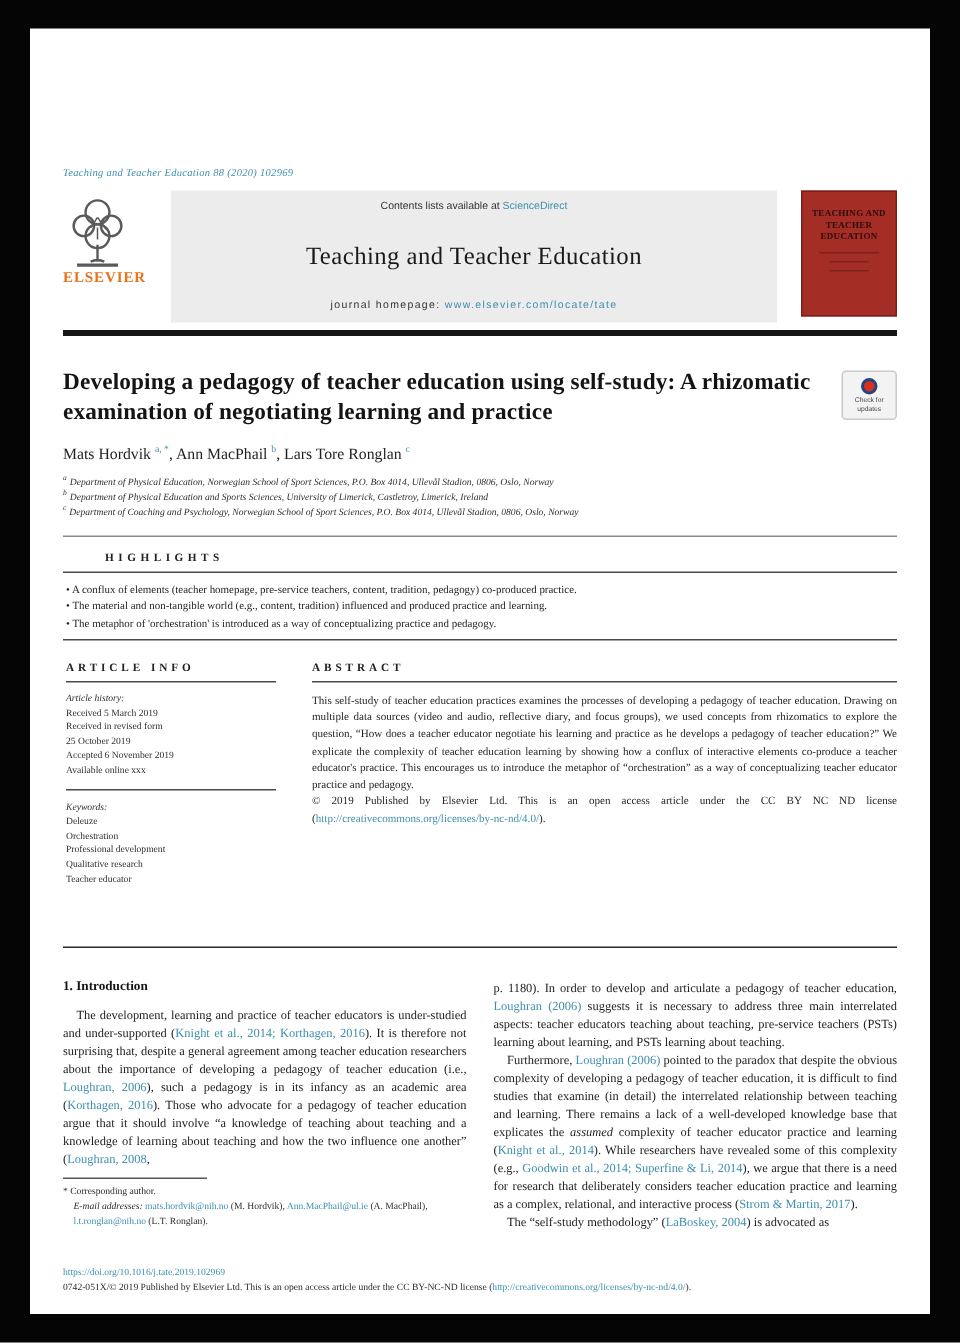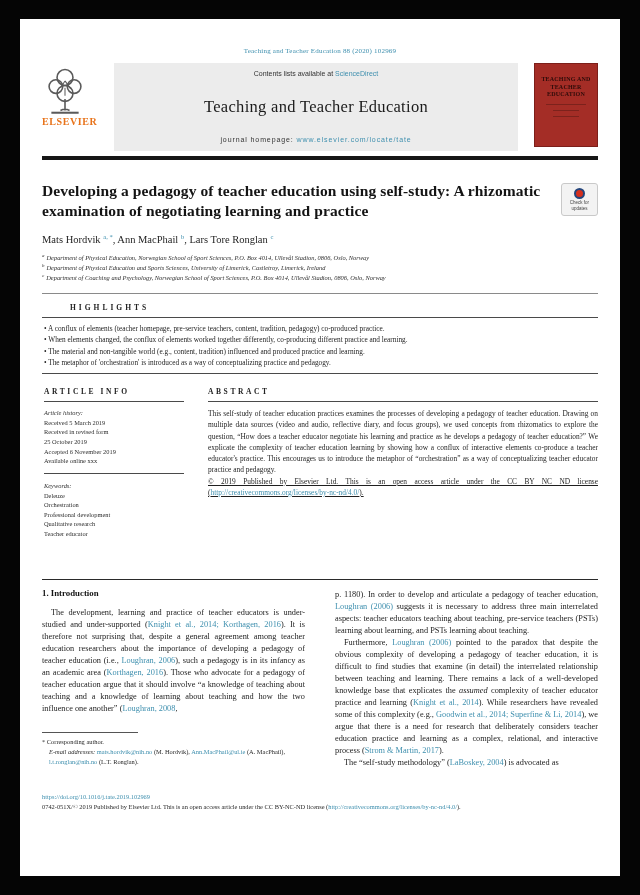--- a/index.html
+++ b/index.html
@@ -18,25 +18,25 @@
   .page{
     width:600px;height:857px;
     margin:19px auto;
     background:#ffffff;
     padding:0 22px;
     position:relative;
     overflow:hidden;
   }
   
   .citation{
-    padding-top:28px;
-    text-align:center;
+    padding-top:92px;
     font-size:7px;
     color:var(--accent);
     letter-spacing:.2px;
+    font-style:italic;
   }
   
   .header{
     display:flex;
     margin-top:8px;
     height:88px;
   }
   .logo-col{
     width:72px;
     display:flex;flex-direction:column;
@@ -138,25 +138,24 @@
   .sec-rule{border-top:1px solid #4a4a4a;margin:5px 0 6px;}
   .info-label{font-style:italic;font-size:6.4px;color:#2e2e2e;line-height:1.5;}
   .info-line{font-size:6.4px;color:#2e2e2e;line-height:1.5;}
   .info-sep{border-top:1px solid #4a4a4a;margin:7px 0;width:100%;}
   .abstract-text{
     font-size:7.4px;line-height:1.52;text-align:justify;color:#1f1f1f;
   }
   .abstract-copyright{
     font-size:7.4px;line-height:1.5;color:#1f1f1f;
     text-align:justify;
-    text-decoration:underline;
   }
   .section-bottom-rule{border-top:1.5px solid #2a2a2a;margin-top:40px;}
   
-  .body-cols{display:flex;gap:30px;margin-top:0;}
+  .body-cols{display:flex;gap:18px;margin-top:12px;}
   .col{width:269px;display:flex;flex-direction:column;}
   h2.intro-heading{font-size:8.8px;font-weight:bold;color:#141414;margin:8px 0 9px;}
   .para{
     font-size:8.3px;line-height:1.45;text-align:justify;color:#1c1c1c;
   }
   .para.indent{text-indent:9px;}
   .para + .para{margin-top:0;}
   .it{font-style:italic;}
   sup{line-height:0;}
   
@@ -229,21 +228,20 @@
     <div><sup>b</sup><span>Department of Physical Education and Sports Sciences, University of Limerick, Castletroy, Limerick, Ireland</span></div>
     <div><sup>c</sup><span>Department of Coaching and Psychology, Norwegian School of Sport Sciences, P.O. Box 4014, Ullevål Stadion, 0806, Oslo, Norway</span></div>
   </div>
 
   <div class="rule-thin"></div>
 
   <div class="hl-heading">HIGHLIGHTS</div>
   <div class="hl-rule"></div>
   <ul class="highlights">
     <li>A conflux of elements (teacher homepage, pre-service teachers, content, tradition, pedagogy) co-produced practice.</li>
-    <li>When elements changed, the conflux of elements worked together differently, co-producing different practice and learning.</li>
     <li>The material and non-tangible world (e.g., content, tradition) influenced and produced practice and learning.</li>
     <li>The metaphor of 'orchestration' is introduced as a way of conceptualizing practice and pedagogy.</li>
   </ul>
   <div class="hl-rule"></div>
 
   <div class="info-abstract">
     <div class="info-col">
       <div class="sec-heading">ARTICLE INFO</div>
       <div class="sec-rule"></div>
       <div class="info-label">Article history:</div>

